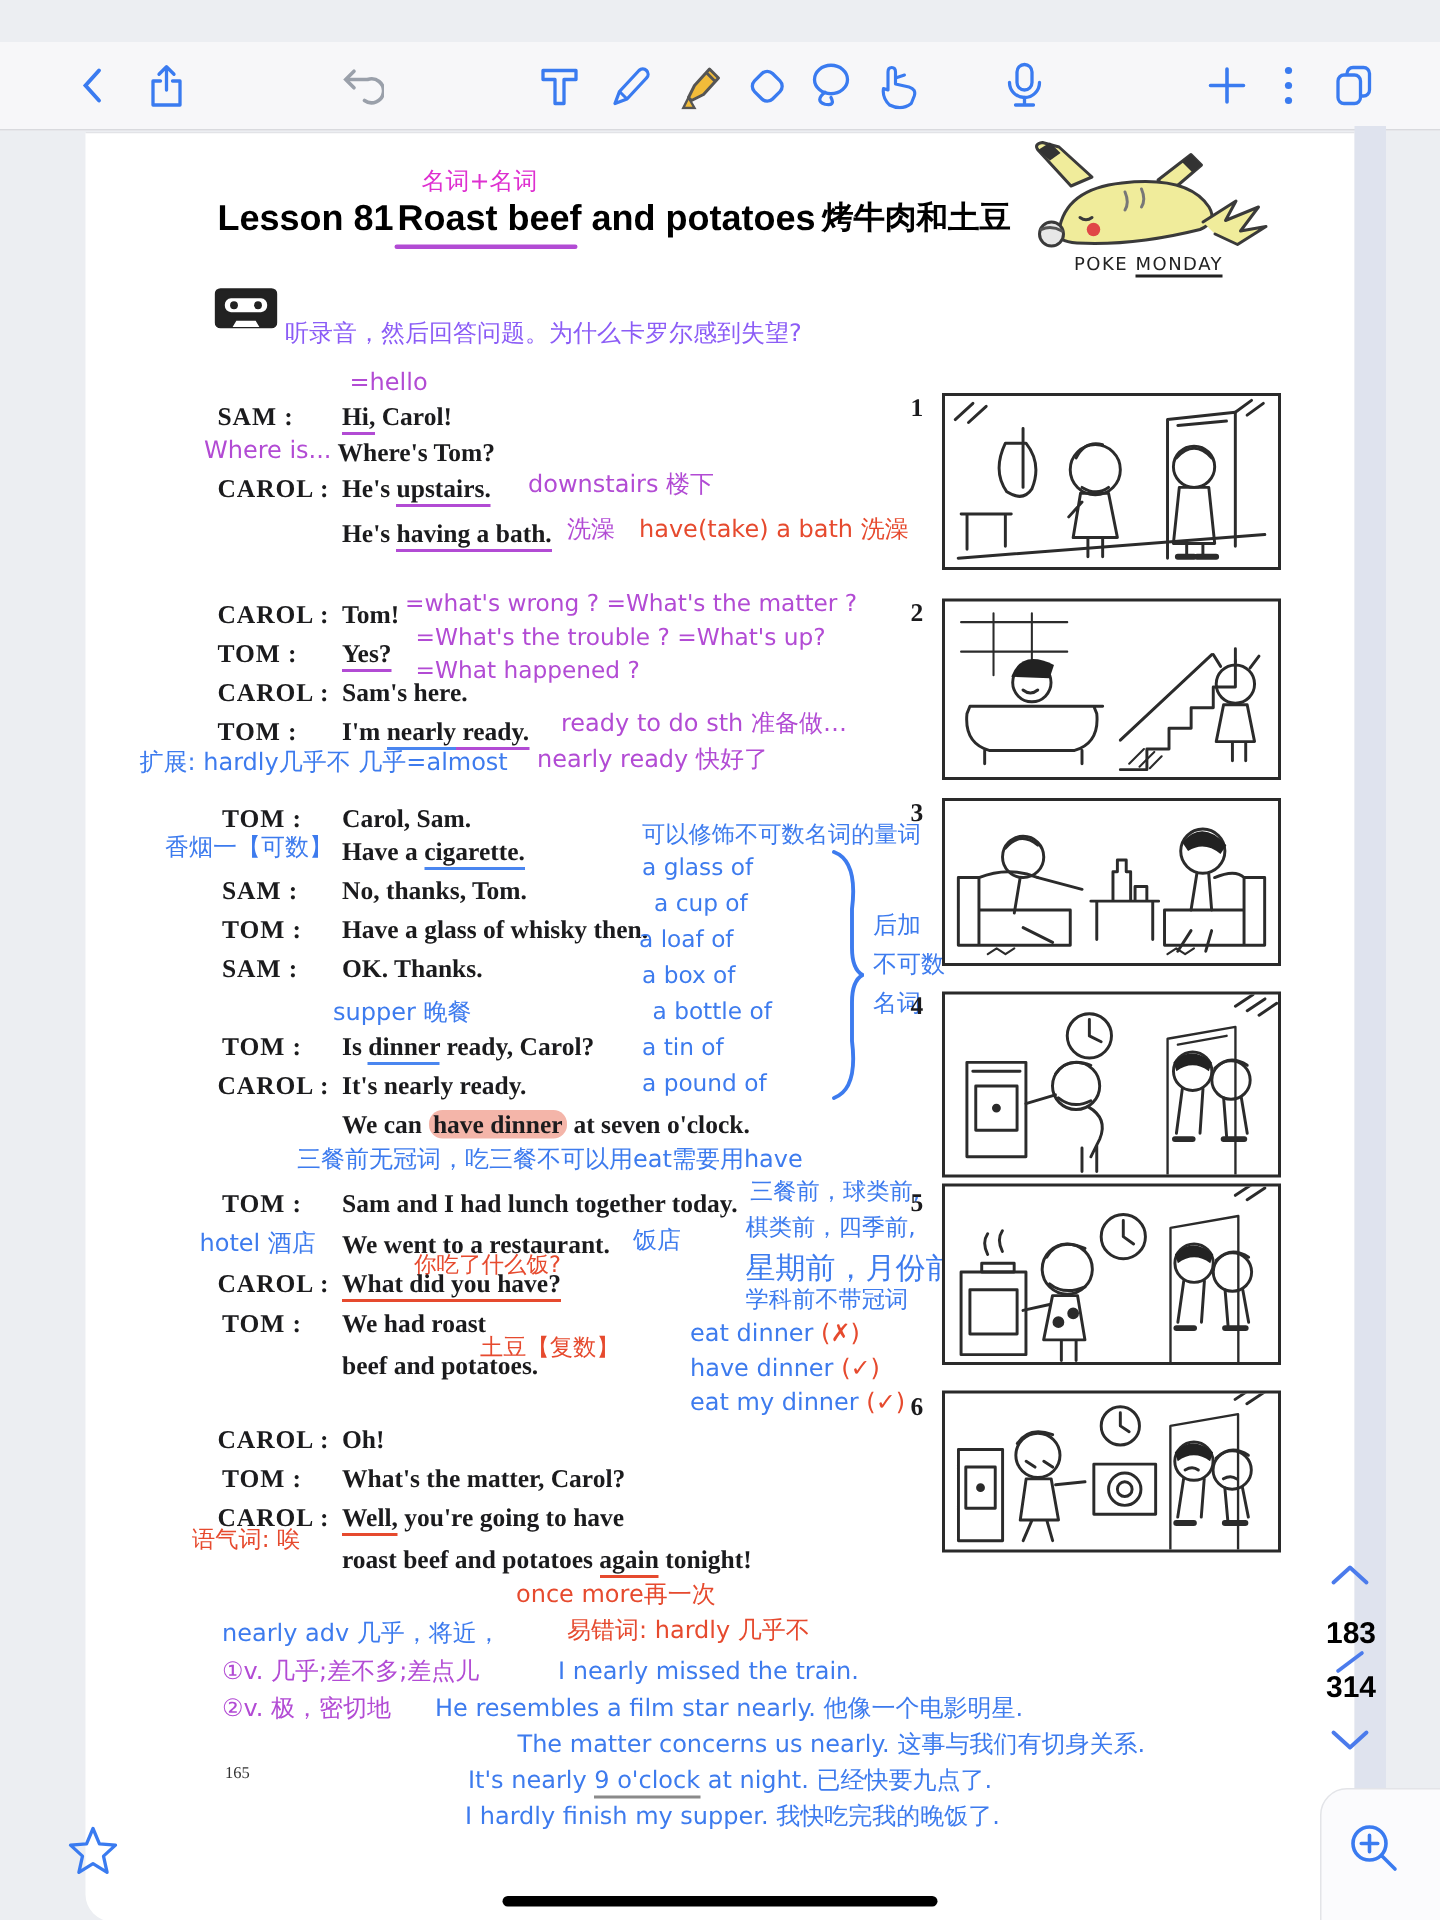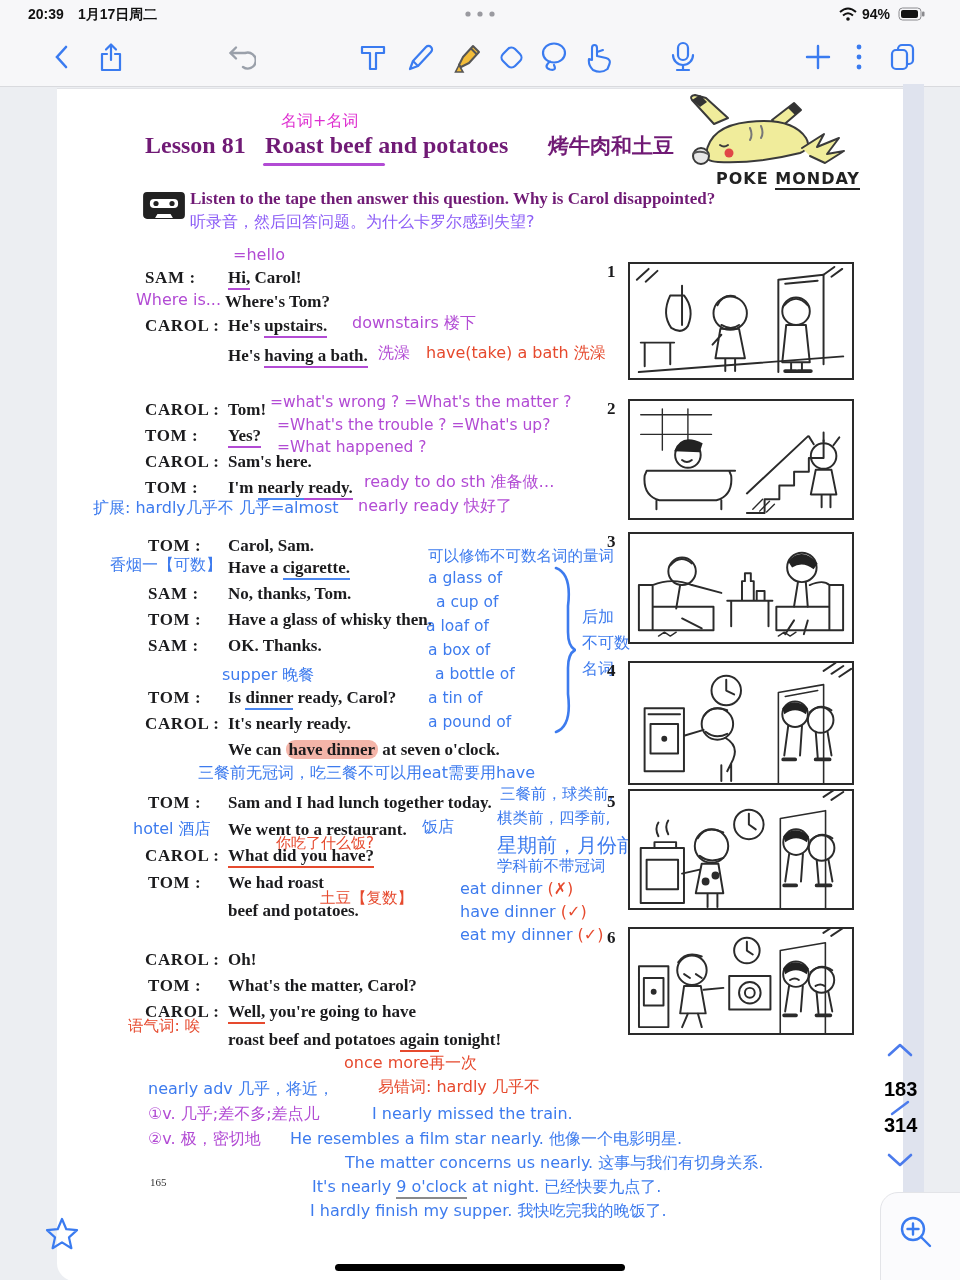--- a/index.html
+++ b/index.html
@@ -8,56 +8,36 @@
   
   #statusbar{position:absolute;left:0;top:0;width:960px;height:28px;background:#f7f7f9;color:#111;font-size:14px;font-weight:bold;}
   #toolbar{position:absolute;left:0;top:28px;width:960px;height:58px;background:#f7f7f9;border-bottom:1px solid #d9dade;}
   .tbtn{position:absolute;top:10px;width:38px;height:38px;display:flex;align-items:center;justify-content:center;}
   
   #page{position:absolute;left:57px;top:88px;width:846px;height:1192px;background:#ffffff;border-top:1px solid #e2e3e7;border-radius:0 0 18px 18px;}
   #rightstrip{position:absolute;left:903px;top:84px;width:21px;height:1196px;background:#dfe3ee;}
   
   .dl,.sp,.num{font-family:"Liberation Serif",serif;font-size:17px;color:#1b1b1d;font-weight:bold;}
   .sp{letter-spacing:.6px;}
-  .ttl{font-family:Liberation Serif, serif;font-weight:bold;color:#701a75;text-align:center;}
+  .ttl{font-family:Liberation Sans, sans-serif;font-weight:bold;color:#000000;text-align:center;}
   .hw{font-family:"DejaVu Sans",sans-serif;font-size:16px;}
   .hp{color:#b24bd4}.hb{color:#3d7bee}.hr{color:#e64a2e}.hm{color:#de2fd0}
   .u2{border-bottom:2.5px solid;padding-bottom:1px;}
   .up{border-color:#b24bd4}.ub{border-color:#4a86f0}.ur{border-color:#e64a2e}.ug{border-color:#8a8a8a}
   .hl{background:#f4b5a9;border-radius:9px;padding:0 3px;}
   .panel{position:absolute;left:628px;width:226px;border:2px solid #2a2a2a;background:#fff;box-sizing:border-box;}
   .panel svg{display:block;width:100%;height:100%;}
   .navnum{font-size:20px;color:#000000;font-weight:bold;}
   #homebar{position:absolute;left:335px;top:1264px;width:290px;height:7px;border-radius:4px;background:#000;}
 </style>
 </head>
 <body>
 
 <div id="canvas">
 
-  <div id="statusbar">
-    <span class="abs" style="left:28px;top:6px">20:39</span>
-    <span class="abs" style="left:78px;top:6px">1月17日周二</span>
-    <svg class="abs" style="left:462px;top:10px" width="36" height="8">
-        <circle cx="6" cy="4" r="2.6" fill="#9a9aa0"></circle>
-        <circle cx="18" cy="4" r="2.6" fill="#9a9aa0"></circle>
-        <circle cx="30" cy="4" r="2.6" fill="#9a9aa0"></circle>
-      </svg>
-    <svg class="abs" style="left:838px;top:6px" width="20" height="15">
-        <path d="M2 6 Q10 -1 18 6" stroke="#111" stroke-width="2" fill="none"></path>
-        <path d="M5 9.5 Q10 5 15 9.5" stroke="#111" stroke-width="2" fill="none"></path>
-        <circle cx="10" cy="13" r="1.8" fill="#111"></circle>
-      </svg>
-    <span class="abs" style="left:862px;top:6px">94%</span>
-    <svg class="abs" style="left:898px;top:7px" width="28" height="14">
-        <rect x="1" y="1" width="22" height="12" rx="3.5" fill="none" stroke="#8a8a8e"></rect>
-        <rect x="3" y="3" width="17" height="8" rx="2" fill="#111"></rect>
-        <rect x="24" y="4.5" width="2.5" height="5" rx="1" fill="#8a8a8e"></rect>
-      </svg>
-  </div>
 
   <div id="toolbar">
     <div class="tbtn" style="left:42px">
         <svg width="14" height="24">
           <path d="M12 2 L3 12 L12 22" stroke="#3a7bf0" stroke-width="2.6" fill="none" stroke-linecap="round"></path>
         </svg>
       </div>
     <div class="tbtn" style="left:92px">
         <svg width="26" height="30">
           <g stroke="#3a7bf0" stroke-width="2.2" fill="none" stroke-linecap="round" stroke-linejoin="round">
@@ -153,32 +133,31 @@
       <path d="M118 13 L125 20 L119 25 L112 18 Z" fill="#333" stroke="none"></path>
       <path d="M30 64 Q34 36 72 32 Q116 27 130 48 Q136 58 124 63 Q80 74 42 72 Q28 71 30 64 Z" fill="#f0ec9b"></path>
       <path d="M126 58 L148 44 L141 57 L163 48 L151 64 L168 61 L149 73 L134 66" fill="#f0ec9b"></path>
       <path d="M74 38 Q77 45 74 50 M85 36 Q88 43 85 48" fill="none" stroke="#777"></path>
       <path d="M44 55 Q48 58 52 55" fill="none"></path>
       <circle cx="53" cy="63" r="4.5" fill="#e04747" stroke="none"></circle>
       <circle cx="25" cy="66" r="8" fill="#e7e7e7"></circle>
       <path d="M18 63 Q25 60 32 64" fill="none" stroke="#555"></path>
     </g>
   </svg>
-  <span class="abs hw" style="left:716px;top:170px;font-size:16px;font-weight:bold;letter-spacing:1px;color:#222"><span>POKE </span><span style="border-bottom:2px solid #222">MONDAY</span></span>
+  <span class="abs hw" style="left:716px;top:170px;font-size:12px;font-weight:normal;letter-spacing:1px;color:#222"><span>POKE </span><span style="border-bottom:2px solid #222">MONDAY</span></span>
 
   <svg class="abs" style="left:143px;top:190px" width="42" height="34" viewBox="0 0 42 34">
     <g stroke="#222" stroke-width="1.8" fill="#fff">
         <rect x="1" y="3" width="40" height="25" rx="3" fill="#222"></rect>
         <rect x="6" y="8" width="30" height="11" rx="5" fill="#fff"></rect>
         <circle cx="13" cy="13.5" r="2.6" fill="#222" stroke="none"></circle>
         <circle cx="29" cy="13.5" r="2.6" fill="#222" stroke="none"></circle>
         <path d="M11 28 l3 -5 h14 l3 5" fill="#fff"></path>
       </g>
   </svg>
-  <span class="abs ttl" style="left:190px;top:189px;font-size:17px;font-weight:600">Listen to the tape then answer this question. Why is Carol disappointed?</span>
   <span class="abs" style="left:190px;top:213px;font-size:16px;color:#8b5cf6;font-family:'DejaVu Sans',sans-serif">听录音，然后回答问题。为什么卡罗尔感到失望?</span>
 
   <span class="abs hw hp" style="left:233px;top:246px">=hello</span>
   <span class="abs sp" style="left:145px;top:268px">SAM :</span>
   <span class="abs dl" style="left:228px;top:268px"><span class="u2 up">Hi,</span><span> Carol!</span></span>
   <span class="abs hw hp" style="left:136px;top:291px">Where is...</span>
   <span class="abs dl" style="left:225px;top:292px">Where's Tom?</span>
   <span class="abs sp" style="left:145px;top:316px">CAROL :</span>
   <span class="abs dl" style="left:228px;top:316px"><span>He's </span><span class="u2 up">upstairs.</span></span>
   <span class="abs hw hp" style="left:352px;top:314px">downstairs 楼下</span>
@@ -190,21 +169,21 @@
   <span class="abs dl" style="left:228px;top:400px">Tom!</span>
   <span class="abs hw hp" style="left:270px;top:394px;font-size:15.5px">=what's wrong ? =What's the matter ?</span>
   <span class="abs sp" style="left:145px;top:426px">TOM :</span>
   <span class="abs dl" style="left:228px;top:426px"><span class="u2 up">Yes?</span></span>
   <span class="abs hw hp" style="left:277px;top:417px;font-size:15.5px">=What's the trouble ? =What's up?</span>
   <span class="abs hw hp" style="left:277px;top:439px;font-size:15.5px">=What happened ?</span>
   <span class="abs sp" style="left:145px;top:452px">CAROL :</span>
   <span class="abs dl" style="left:228px;top:452px">Sam's here.</span>
   <span class="abs sp" style="left:145px;top:478px">TOM :</span>
   <span class="abs dl" style="left:228px;top:478px"><span>I'm </span><span class="u2 ub">nearly</span><span class="u2 up"> ready.</span></span>
-  <span class="abs hw hp" style="left:364px;top:473px">ready to do sth 准备做…</span>
+  <span class="abs hw hp" style="left:374px;top:473px">ready to do sth 准备做…</span>
   <span class="abs hw hb" style="left:93px;top:499px">扩展: hardly几乎不 几乎=almost</span>
   <span class="abs hw hp" style="left:358px;top:497px">nearly ready 快好了</span>
 
   <span class="abs sp" style="left:148px;top:536px">TOM :</span>
   <span class="abs dl" style="left:228px;top:536px">Carol, Sam.</span>
   <span class="abs hw hb" style="left:110px;top:556px">香烟一【可数】</span>
   <span class="abs dl" style="left:228px;top:558px"><span>Have a </span><span class="u2 ub">cigarette.</span></span>
   <span class="abs sp" style="left:148px;top:584px">SAM :</span>
   <span class="abs dl" style="left:228px;top:584px">No, thanks, Tom.</span>
   <span class="abs sp" style="left:148px;top:610px">TOM :</span>

